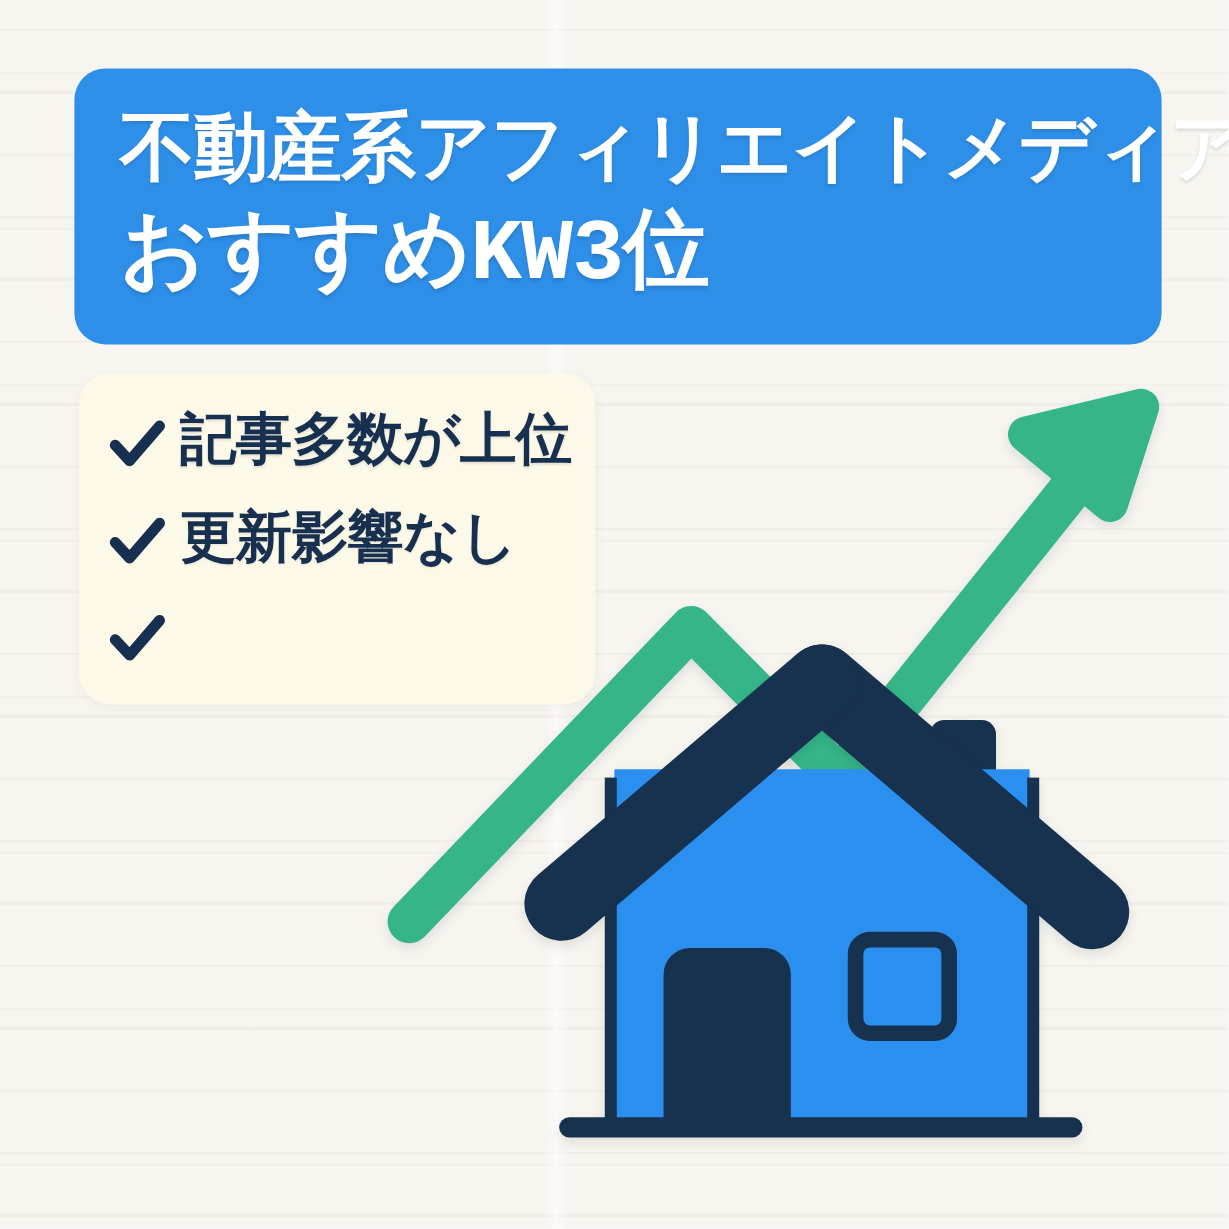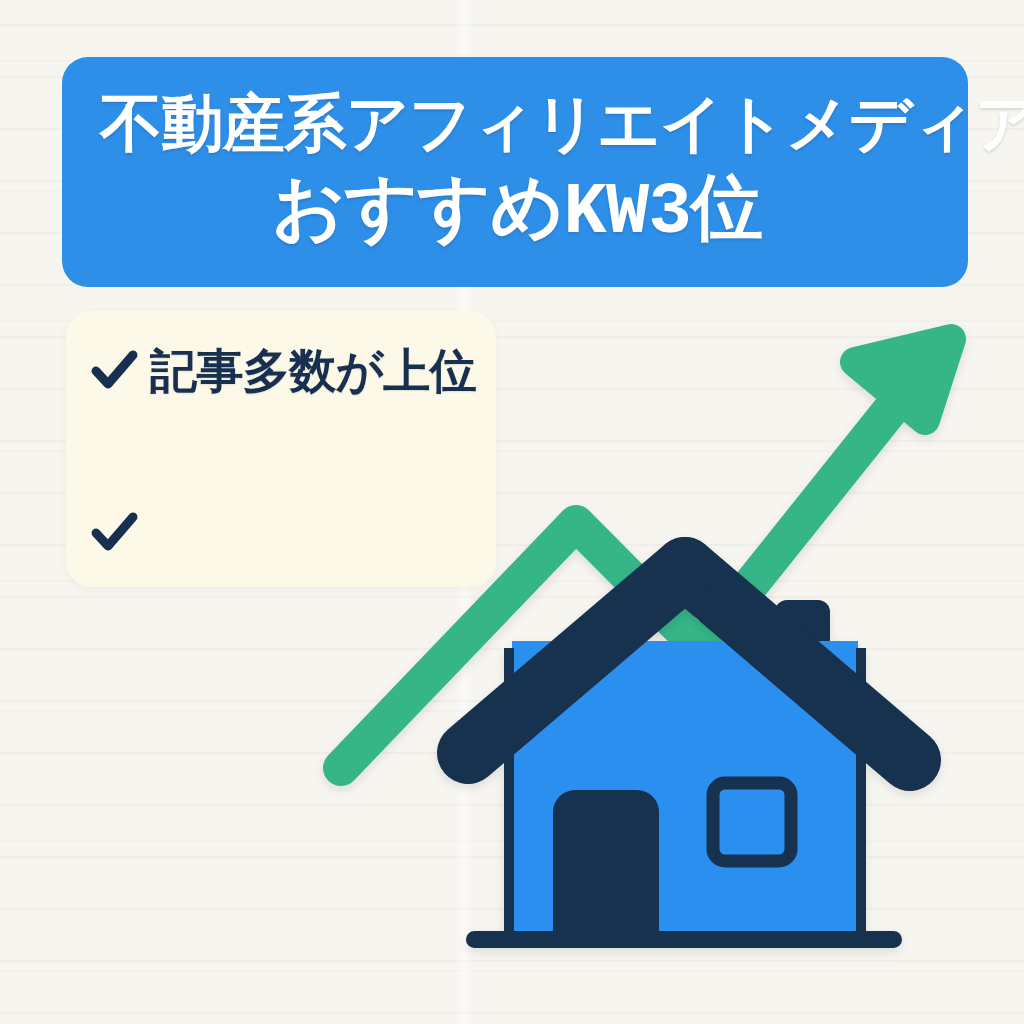--- a/index.html
+++ b/index.html
@@ -61,21 +61,20 @@
     top: 57px;
     width: 906px;
     height: 230px;
     background: #2E8FE8;
     border-radius: 26px;
     box-sizing: border-box;
     padding: 26px 34px 20px 38px;
     display: flex;
     flex-direction: column;
     justify-content: flex-start;
-    text-align: center;
   }
   .title-line {
     color: #FFFFFF;
     font-weight: 700;
     letter-spacing: -0.01em;
     white-space: nowrap;
     text-shadow: 0 2px 3px rgba(0,0,0,0.13);
   }
   #title-line-1 {
     font-size: 63px;
@@ -103,20 +102,21 @@
     box-sizing: border-box;
     padding: 22px 20px 18px 22px;
     display: flex;
     flex-direction: column;
     justify-content: space-between;
   }
   .check-row {
     display: flex;
     align-items: center;
     height: 74px;
+    font-family: Liberation Mono, monospace;
   }
   .check-icon {
     width: 52px;
     height: 52px;
     flex: 0 0 52px;
     margin-right: 10px;
     display: block;
   }
   .check-label {
     color: #17304F;
@@ -188,20 +188,26 @@
 
   <div id="checklist-card">
 
     <div class="check-row">
       <svg class="check-icon" viewBox="0 0 52 52">
         <path d="M 8 27 L 20 40 L 45 11" fill="none" stroke="#17304F" stroke-width="9" stroke-linecap="round" stroke-linejoin="round"></path>
       </svg>
       <span class="check-label">記事多数が上位</span>
     </div>
 
+    <div class="check-row">
+      <svg class="check-icon" viewBox="0 0 52 52">
+        <path d="M 8 27 L 20 40 L 45 11" fill="none" stroke="#17304F" stroke-width="9" stroke-linecap="round" stroke-linejoin="round"></path>
+      </svg>
+      <span class="check-label">更新影響なし</span>
+    </div>
 
     <div class="check-row">
       <svg class="check-icon" viewBox="0 0 52 52">
         <path d="M 8 27 L 20 40 L 45 11" fill="none" stroke="#17304F" stroke-width="9" stroke-linecap="round" stroke-linejoin="round"></path>
       </svg>
     </div>
 
   </div>
 
 </div>

